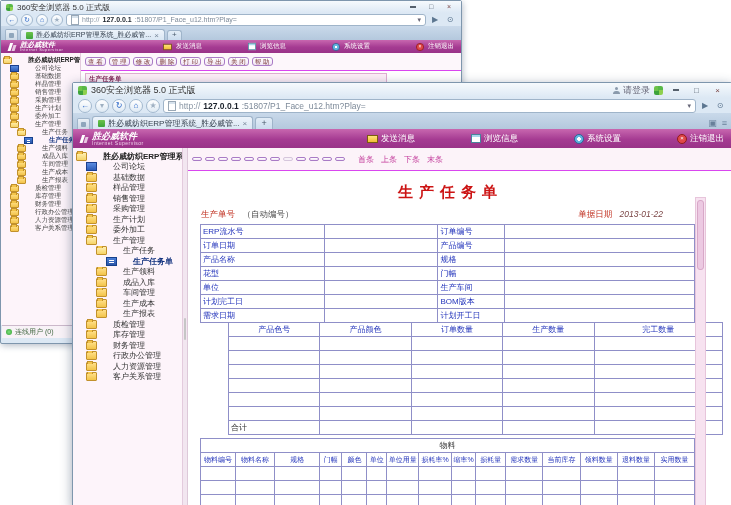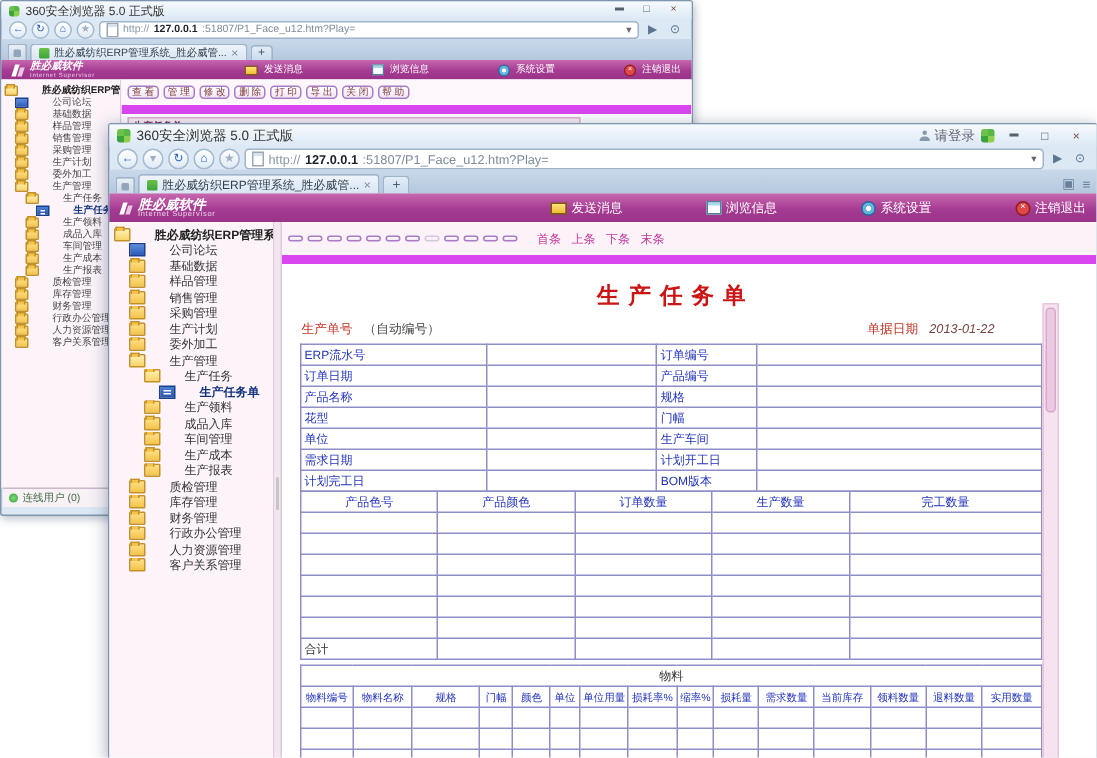--- a/index.html
+++ b/index.html
@@ -113,21 +113,21 @@
   .ic-folder-icon::before,.ic-folder-open-icon::before{content:"";position:absolute;top:-2px;left:0;
       width:4px;height:2px;background:#f3c449;border:1px solid #c2912c;border-bottom:none;}
   .ic-folder-open-icon{background:linear-gradient(#fff0b4,#f7d468);}
   .ic-bbs-icon{background:linear-gradient(#5b8ce0,#2d5cb8);border:1px solid #1c3f8e;}
   .ic-task-doc-icon{background:linear-gradient(#4a7fd8,#2a55a8);border:1px solid #16408c;}
   .ic-task-doc-icon::after{content:"";position:absolute;left:2px;top:2px;right:2px;height:1px;background:#fff;box-shadow:0 2px #fff;}
   .splitter{width:4px;flex:none;background:#f2e6f0;border-right:1px solid #ddc9d9;position:relative;}
   .splitter::after{content:"";position:absolute;top:170px;left:1px;width:2px;height:22px;background:#c6c6c6;border-radius:2px;}
 
   .main{flex:1;display:flex;flex-direction:column;overflow:hidden;background:#fff;position:relative;}
-  .btnrow{display:flex;align-items:center;gap:3px;padding:2px 4px;background:#fcf3f9;border-bottom:6px solid #d946ef;flex:none;}
+  .btnrow{display:flex;align-items:center;gap:3px;padding:2px 4px;background:#fcf3f9;border-bottom:1px solid #d946ef;flex:none;}
   .front-window .btnrow{height:18px;}
   .back-window  .btnrow{height:13px;background:#fdf7fb;}
   .tb-btn{border:1px solid #a97bc6;border-radius:3px;background:linear-gradient(#ffffff,#f1e4f4);
           color:#7c3a3a;font-size:8px;padding:1px 4px;white-space:nowrap;line-height:1.1;}
   .back-window .tb-btn{font-size:6.5px;padding:0 2px;}
   .tb-btn.disabled{color:#b3b3b3;border-color:#d6c6dc;background:#f7f1f8;}
   .nav-links{display:flex;gap:7px;margin-left:10px;color:#c23a9a;font-size:8px;white-space:nowrap;}
 
   
   .filter{margin:2px 4px;width:300px;border:1px solid #e0aed2;background:#fdeef7;font-size:6.5px;flex:none;}
@@ -144,21 +144,21 @@
   .form-title{text-align:center;color:#cc1414;font-weight:bold;font-size:15px;letter-spacing:6px;margin:12px 0 7px;padding-left:6px;}
   .form-meta{display:flex;justify-content:space-between;font-size:8.5px;margin-bottom:3px;padding:0 2px 0 1px;}
   .meta-label{color:#c13222;margin-right:5px;}
   .meta-value{color:#4a4a4a;}
   .meta-right{padding-right:30px;}
   .meta-right .meta-value{color:#7a4444;font-style:italic;}
   table{width:100%;border-collapse:collapse;table-layout:fixed;}
   td,th{border:1px solid #8f8fc8;height:13px;font-size:8px;padding:0 2px;overflow:hidden;white-space:nowrap;font-weight:normal;}
   .flabel{color:#2233bb;}
   th{color:#2233bb;text-align:center;}
-  .color-table{margin-top:-1px;}
+  .color-table{margin-top:-1px;margin-left:28px;}
   .total-cell{color:#333;}
   .materials-table{margin-top:3px;}
   .mat-title{color:#333;text-align:center;}
   .materials-table th{font-size:7px;padding:0 1px;}
   .form-scroll{position:absolute;top:26px;right:25px;bottom:0;width:9px;background:#f7e2f0;border:1px solid #e7c5db;}
   .form-scroll-thumb{position:absolute;top:2px;left:1px;width:5px;height:68px;background:#ecc9e2;border:1px solid #d8a8c8;border-radius:3px;}
 </style>
 </head>
 <body>
 
@@ -585,29 +585,29 @@
     <td class="flabel" style="width:13%">门幅</td>
     <td style="width:39%"></td>
   </tr>
               <tr>
     <td class="flabel" style="width:25%">单位</td>
     <td style="width:23%"></td>
     <td class="flabel" style="width:13%">生产车间</td>
     <td style="width:39%"></td>
   </tr>
               <tr>
+    <td class="flabel" style="width:25%">计划完工日</td>
+    <td style="width:23%"></td>
+    <td class="flabel" style="width:13%">BOM版本</td>
+    <td style="width:39%"></td>
+  </tr>
+              <tr>
     <td class="flabel" style="width:25%">需求日期</td>
     <td style="width:23%"></td>
     <td class="flabel" style="width:13%">计划开工日</td>
-    <td style="width:39%"></td>
-  </tr>
-              <tr>
-    <td class="flabel" style="width:25%">计划完工日</td>
-    <td style="width:23%"></td>
-    <td class="flabel" style="width:13%">BOM版本</td>
     <td style="width:39%"></td>
   </tr>
             </tbody>
         </table>
         <table class="color-table">
           <colgroup>
               <col style="width:18.5%">
               <col style="width:18.5%">
               <col style="width:18.5%">
               <col style="width:18.5%">

